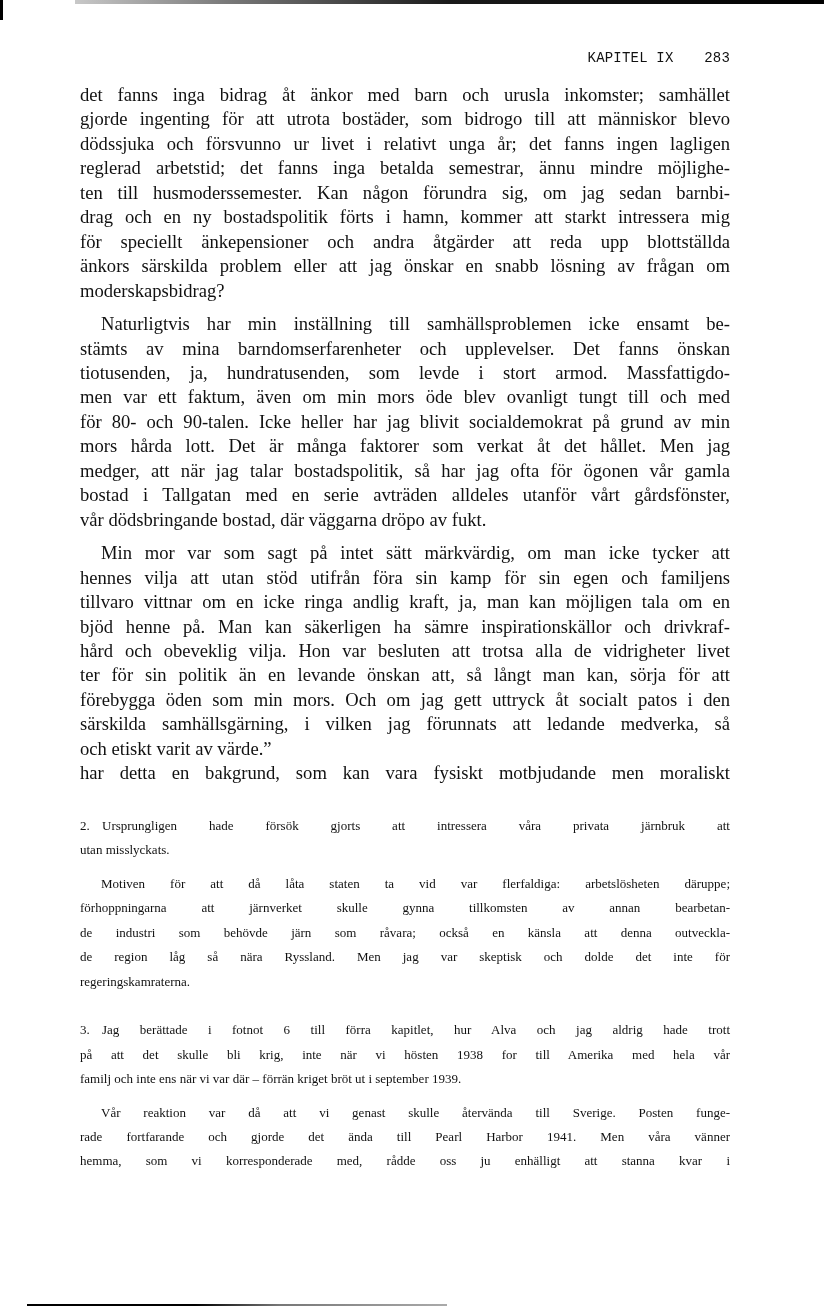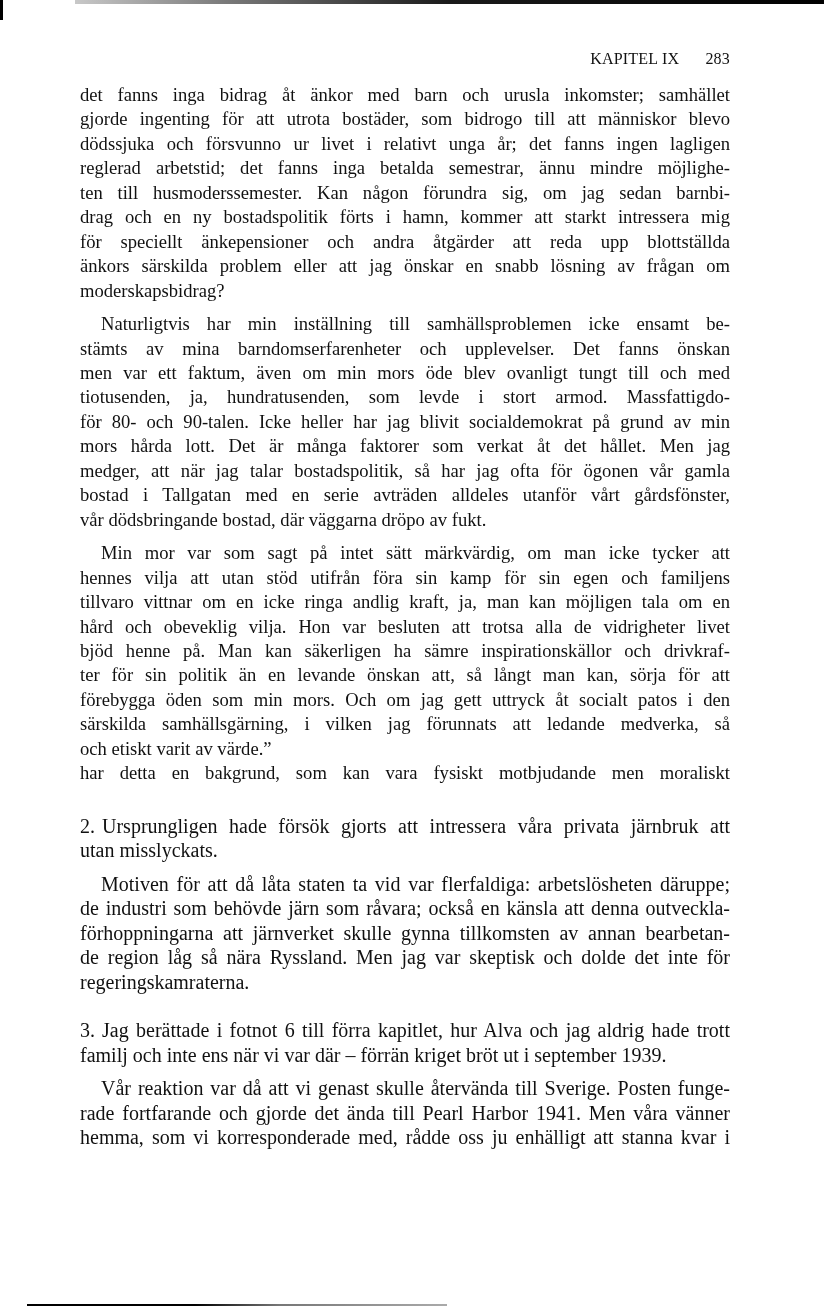--- a/index.html
+++ b/index.html
@@ -36,43 +36,44 @@
       left: 27px;
       bottom: 0;
       width: 420px;
       height: 2px;
       background: linear-gradient(to right, #000 0%, #000 40%, #777 60%, #aaa 100%);
     }
     .running-head {
       position: absolute;
       top: 50px;
       right: 94px;
-      font-size: 16px;
+      font-size: 14px;
       letter-spacing: 0.2px;
       white-space: nowrap;
+      font-family: Liberation Mono, monospace;
     }
     .running-head .chapter {
       margin-right: 22px;
     }
     .text-block {
       position: absolute;
       left: 80px;
       top: 83px;
       width: 650px;
       font-size: 18.6px;
       line-height: 24.45px;
       text-align: justify;
       hyphens: none;
     }
     .notes {
       position: absolute;
       left: 80px;
       top: 814px;
       width: 650px;
-      font-size: 20px;
+      font-size: 13px;
       line-height: 24.45px;
       text-align: justify;
     }
     .note {
       margin: 0 0 24px 0;
     }
     .note-num {
       display: inline-block;
       width: 22px;
     }
@@ -107,49 +108,50 @@
   <span class="line">gjorde ingenting för att utrota bostäder, som bidrogo till att människor blevo</span>
   <span class="line">dödssjuka och försvunno ur livet i relativt unga år; det fanns ingen lagligen</span>
   <span class="line">reglerad arbetstid; det fanns inga betalda semestrar, ännu mindre möjlighe-</span>
   <span class="line">ten till husmoderssemester. Kan någon förundra sig, om jag sedan barnbi-</span>
   <span class="line">drag och en ny bostadspolitik förts i hamn, kommer att starkt intressera mig</span>
   <span class="line">för speciellt änkepensioner och andra åtgärder att reda upp blottställda</span>
   <span class="line">änkors särskilda problem eller att jag önskar en snabb lösning av frågan om</span>
   <span class="line last">moderskapsbidrag?</span>
   <span class="line ind">Naturligtvis har min inställning till samhällsproblemen icke ensamt be-</span>
   <span class="line">stämts av mina barndomserfarenheter och upplevelser. Det fanns önskan</span>
+  <span class="line">tiotusenden, ja, hundratusenden, som levde i stort armod. Massfattigdo-</span>
   <span class="line">men var ett faktum, även om min mors öde blev ovanligt tungt till och med</span>
-  <span class="line">tiotusenden, ja, hundratusenden, som levde i stort armod. Massfattigdo-</span>
   <span class="line">för 80- och 90-talen. Icke heller har jag blivit socialdemokrat på grund av min</span>
   <span class="line">mors hårda lott. Det är många faktorer som verkat åt det hållet. Men jag</span>
   <span class="line">medger, att när jag talar bostadspolitik, så har jag ofta för ögonen vår gamla</span>
   <span class="line">bostad i Tallgatan med en serie avträden alldeles utanför vårt gårdsfönster,</span>
   <span class="line last">vår dödsbringande bostad, där väggarna dröpo av fukt.</span>
   <span class="line ind">Min mor var som sagt på intet sätt märkvärdig, om man icke tycker att</span>
   <span class="line">hennes vilja att utan stöd utifrån föra sin kamp för sin egen och familjens</span>
   <span class="line">tillvaro vittnar om en icke ringa andlig kraft, ja, man kan möjligen tala om en</span>
+  <span class="line">bjöd henne på. Man kan säkerligen ha sämre inspirationskällor och drivkraf-</span>
   <span class="line">hård och obeveklig vilja. Hon var besluten att trotsa alla de vidrigheter livet</span>
-  <span class="line">bjöd henne på. Man kan säkerligen ha sämre inspirationskällor och drivkraf-</span>
   <span class="line">ter för sin politik än en levande önskan att, så långt man kan, sörja för att</span>
   <span class="line">förebygga öden som min mors. Och om jag gett uttryck åt socialt patos i den</span>
   <span class="line">särskilda samhällsgärning, i vilken jag förunnats att ledande medverka, så</span>
   <span class="line last">och etiskt varit av värde.”</span>
   <span class="line">har detta en bakgrund, som kan vara fysiskt motbjudande men moraliskt</span>
 </div>
 
 <div class="notes">
   <div class="note">
     <span class="line"><span class="note-num">2.</span><span>Ursprungligen hade försök gjorts att intressera våra privata järnbruk att</span></span>
     <span class="line last">utan misslyckats.</span>
     <span class="line ind">Motiven för att då låta staten ta vid var flerfaldiga: arbetslösheten däruppe;</span>
+    <span class="line">förhoppningarna att järnverket skulle gynna tillkomsten av annan bearbetan-</span>
     <span class="line">de industri som behövde järn som råvara; också en känsla att denna outveckla-</span>
-    <span class="line">förhoppningarna att järnverket skulle gynna tillkomsten av annan bearbetan-</span>
     <span class="line">de region låg så nära Ryssland. Men jag var skeptisk och dolde det inte för</span>
     <span class="line last">regeringskamraterna.</span>
   </div>
   <div class="note">
     <span class="line"><span class="note-num">3.</span><span>Jag berättade i fotnot 6 till förra kapitlet, hur Alva och jag aldrig hade trott</span></span>
+    <span class="line">på att det skulle bli krig, inte när vi hösten 1938 for till Amerika med hela vår</span>
     <span class="line last">familj och inte ens när vi var där – förrän kriget bröt ut i september 1939.</span>
     <span class="line ind">Vår reaktion var då att vi genast skulle återvända till Sverige. Posten funge-</span>
     <span class="line">rade fortfarande och gjorde det ända till Pearl Harbor 1941. Men våra vänner</span>
     <span class="line">hemma, som vi korresponderade med, rådde oss ju enhälligt att stanna kvar i</span>
   </div>
 </div>
 
 </body></html>

